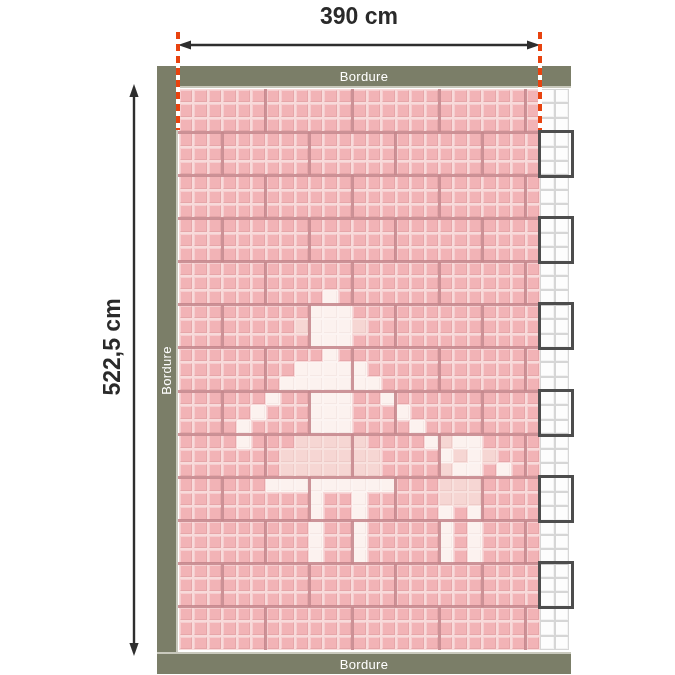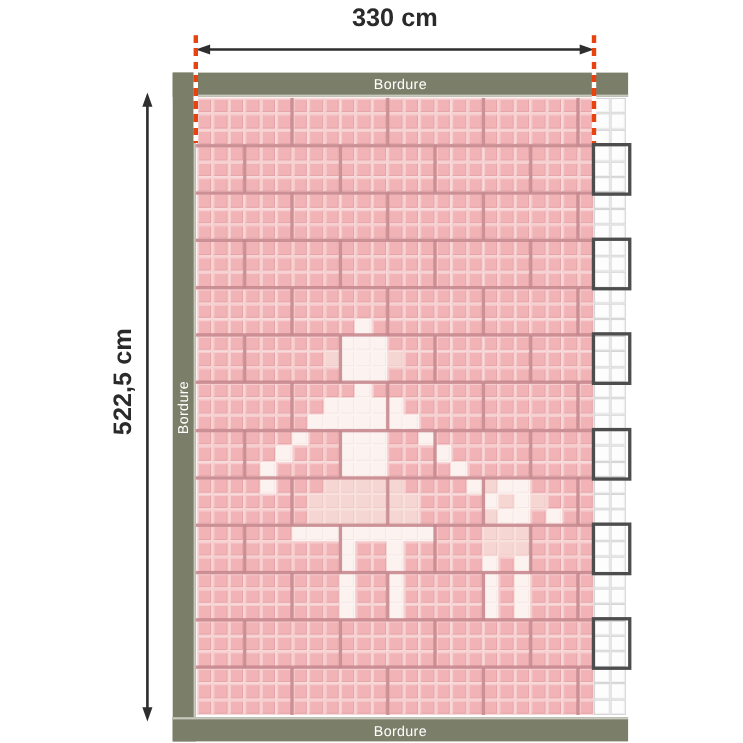--- a/index.html
+++ b/index.html
@@ -39,21 +39,21 @@
   .gline { position:absolute; background:var(--empty-joint,#c9c9c9); opacity:.9; z-index:4; }
   .obox  { position:absolute; border:3px solid var(--outline,#4d4d4d); box-sizing:border-box; background:transparent; z-index:5; }
 
   svg { position:absolute; z-index:6; }
 </style>
 </head>
 <body>
 
 <div id="canvas">
 
-  <div id="width-label" class="dim-label">330 cm</div>
+  <div id="width-label" class="dim-label">390 cm</div>
   <svg id="width-arrow" class="dim-arrow" style="left:177px; top:37px;" width="364" height="16" viewBox="0 0 364 16">
     <line x1="12" y1="8" x2="352" y2="8" stroke="#2e2e2e" stroke-width="2.4"></line>
     <polygon points="1,8 14,3.4 14,12.6" fill="#2e2e2e"></polygon>
     <polygon points="363,8 350,3.4 350,12.6" fill="#2e2e2e"></polygon>
   </svg>
   <div id="guide-left" class="guide"></div>
   <div id="guide-right" class="guide"></div>
 
   <div id="height-label" class="dim-label">522,5 cm</div>
   <svg id="height-arrow" class="dim-arrow" style="left:126px; top:83px;" width="16" height="574" viewBox="0 0 16 574">

